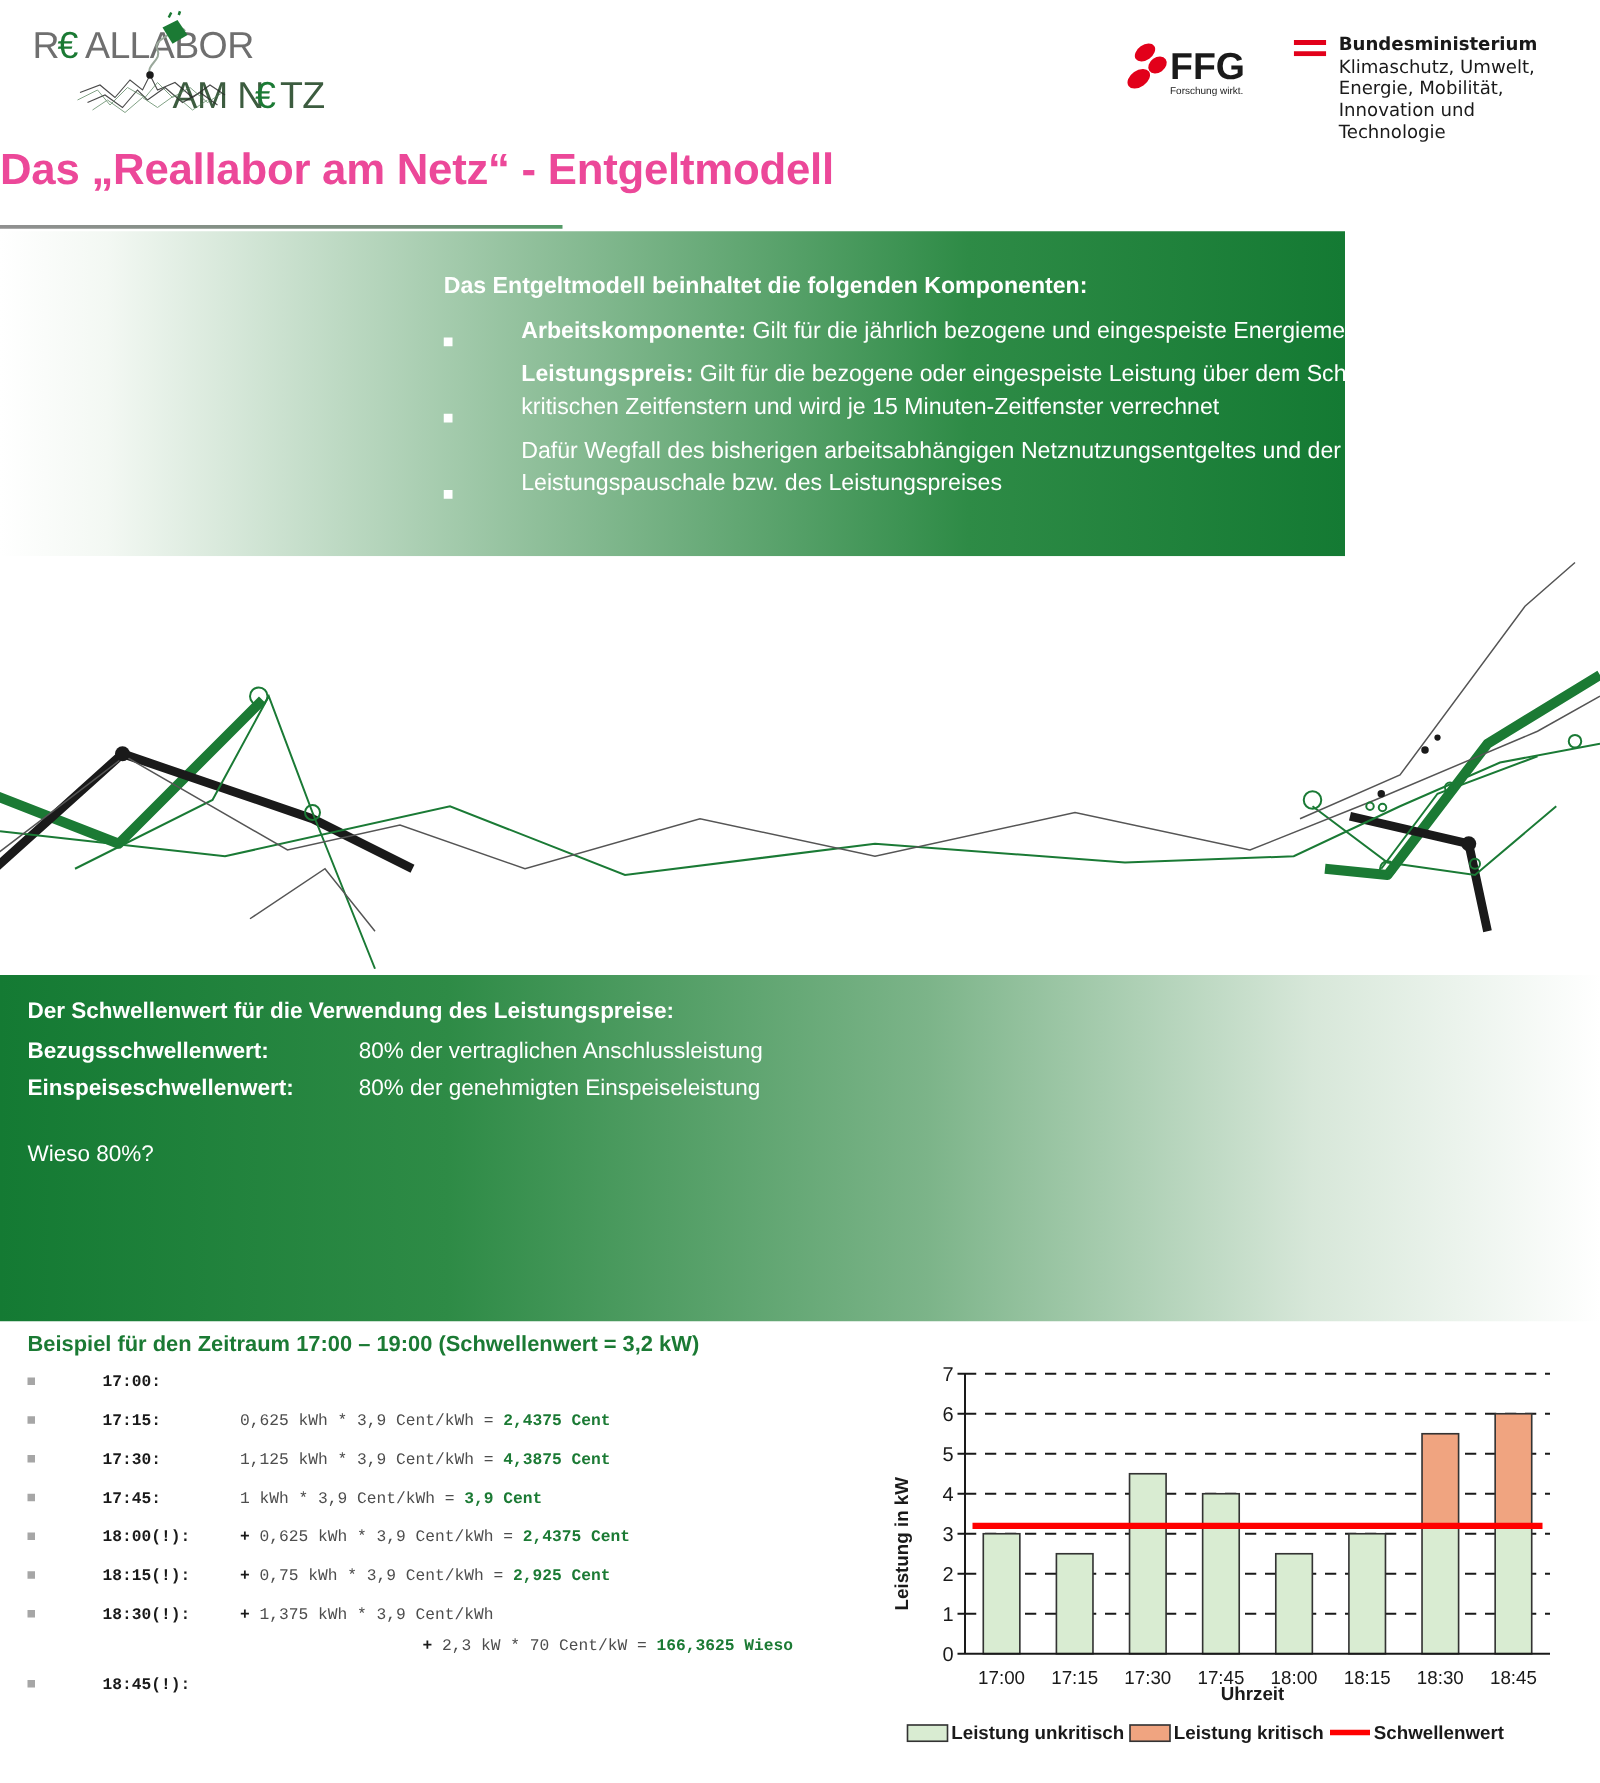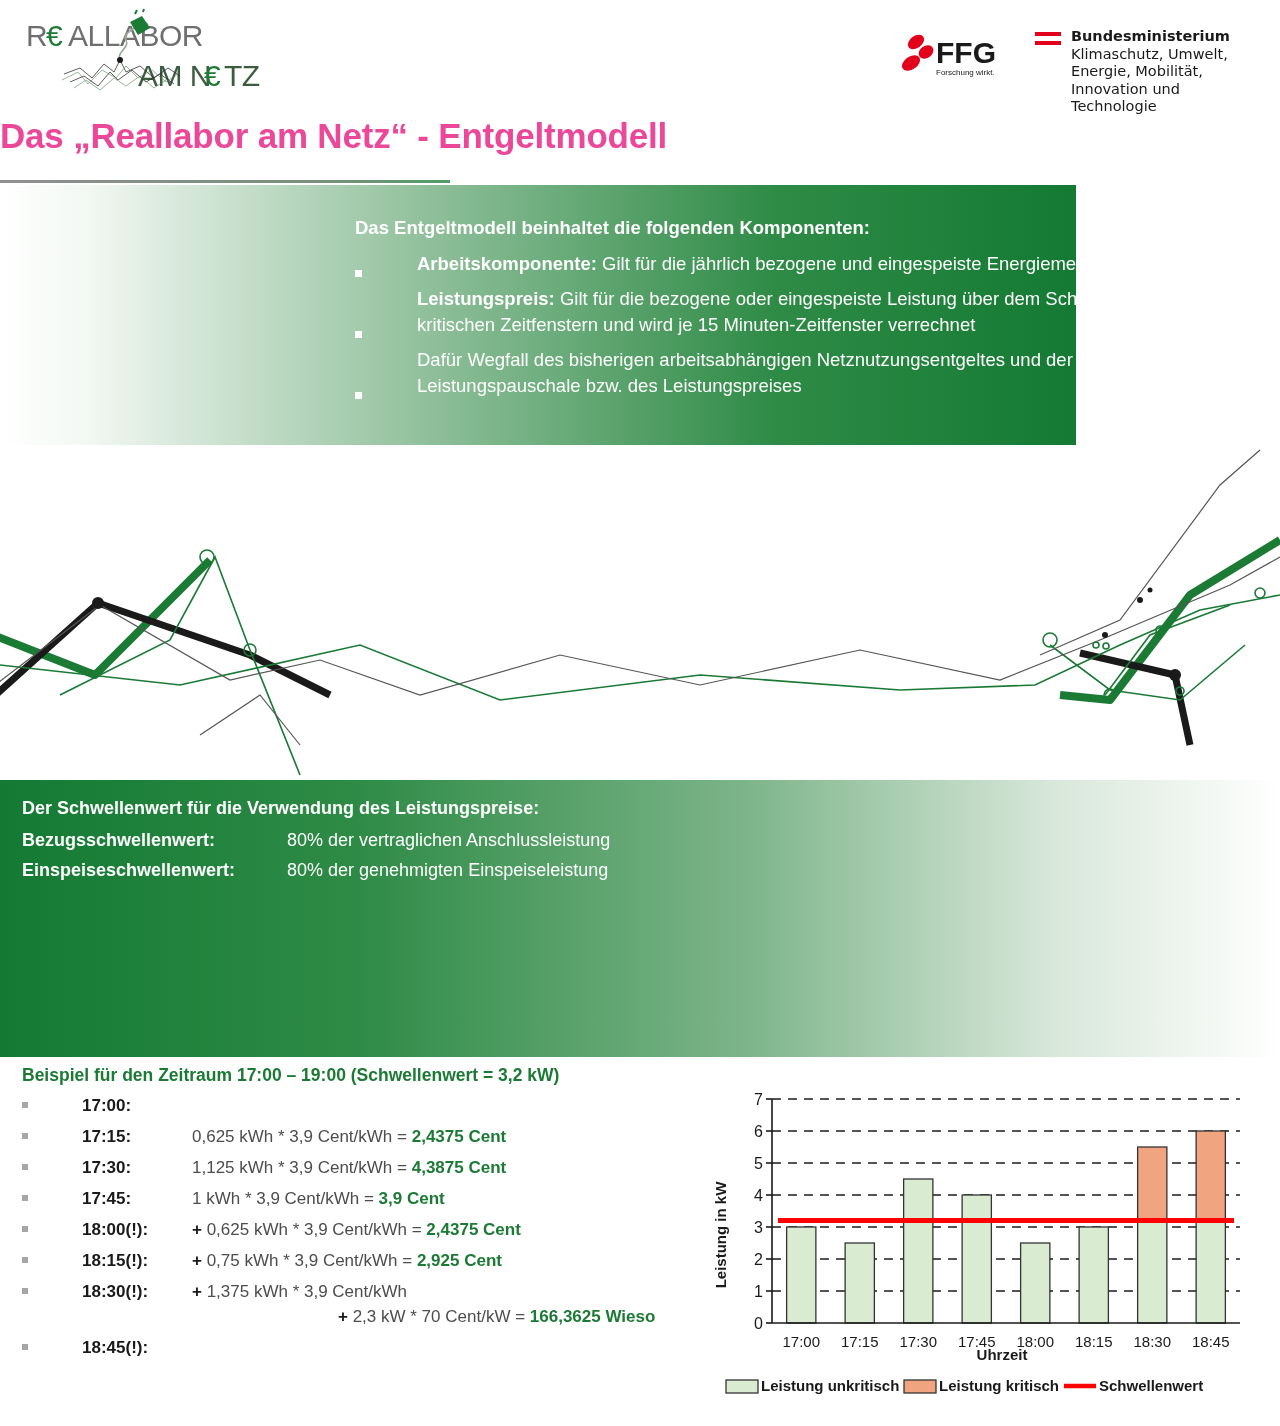--- a/index.html
+++ b/index.html
@@ -58,21 +58,21 @@
   .b2-line .lbl { font-weight:bold; width:265px; }
   .b2-q { font-size:18px; margin-top:32px; margin-bottom:11px; }
   .b2-list { list-style:none; }
   .b2-item { display:flex; font-size:18px; line-height:26px; margin-bottom:8px; }
   .b2-bullet { width:12px; min-width:12px; margin-right:52px; padding-top:9px; }
   .b2-bullet i { display:block; width:7px; height:7px; background:#ffffff; }
 
   
   .example { position:absolute; left:22px; top:1065px; width:700px; }
   .ex-head { font-size:17.5px; font-weight:bold; color:#1b7a34; margin-bottom:7px; }
-  .ex-row { display:flex; font-size:17px; color:#4d4d4d; line-height:25px; margin-bottom:6px; }
+  .ex-row { display:flex; font-size:13px; color:#4d4d4d; line-height:25px; margin-bottom:6px;font-family:Liberation Mono, monospace; }
   .ex-bullet { width:10px; min-width:10px; margin-right:50px; padding-top:9px; }
   .ex-bullet i { display:block; width:6px; height:6px; background:#a6a6a6; }
   .ex-time { width:110px; min-width:110px; font-weight:bold; color:#1a1a1a; }
   .ex-calc { flex:1; }
   .ex-calc .gr { color:#1b7a34; font-weight:bold; }
   .ex-calc .pl { font-weight:bold; color:#1a1a1a; }
   .ex-sub { margin-left:146px; }
 
   
   .chartbox { position:absolute; left:712px; top:1085px; width:540px; height:330px; }
@@ -224,20 +224,21 @@
 
       <div class="b2-line">
         <span class="lbl">Bezugsschwellenwert:</span>
         <span>80% der vertraglichen Anschlussleistung</span>
       </div>
       <div class="b2-line">
         <span class="lbl">Einspeiseschwellenwert:</span>
         <span>80% der genehmigten Einspeiseleistung</span>
       </div>
 
+      <div class="b2-q">Wieso 80%?</div>
 
     </div>
   </div>
 
   <div class="example">
     <div class="ex-head">Beispiel für den Zeitraum 17:00 – 19:00 (Schwellenwert = 3,2 kW)</div>
 
     <div class="ex-row">
       <span class="ex-bullet">
           <i></i>

